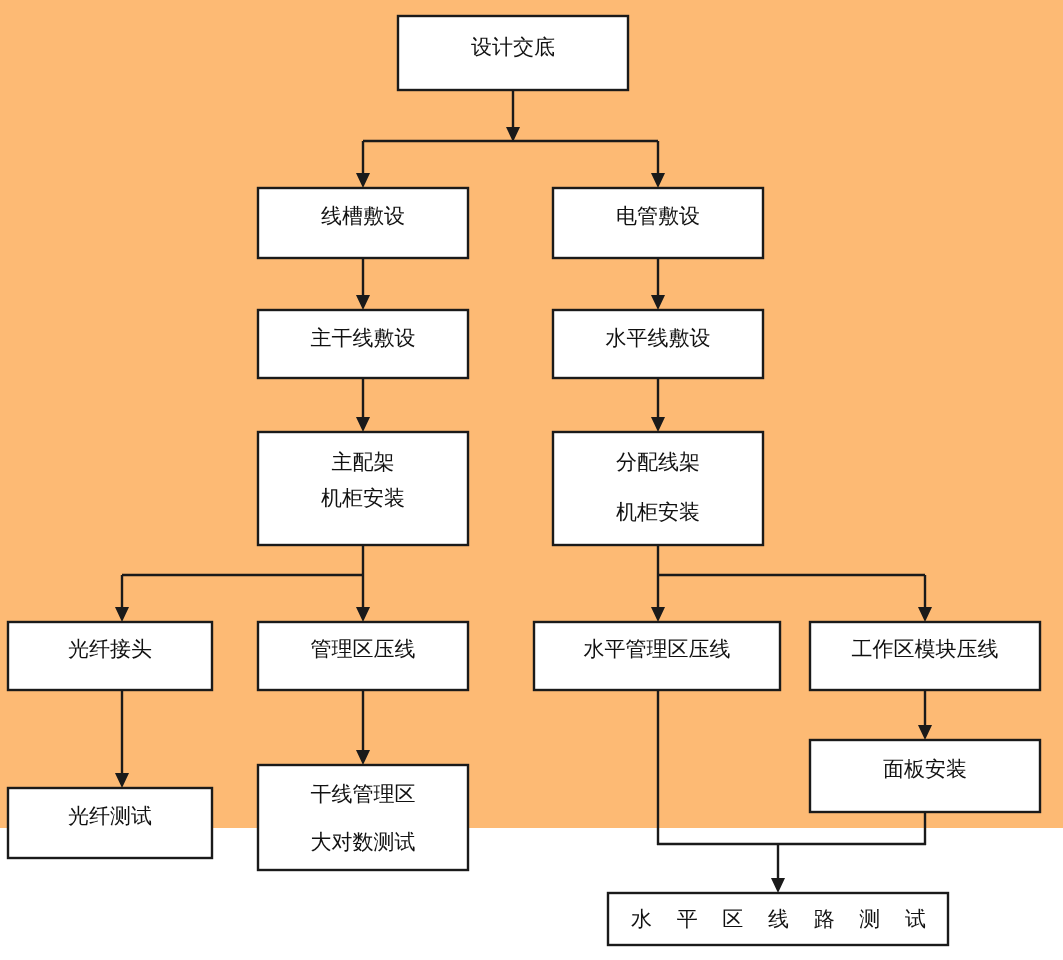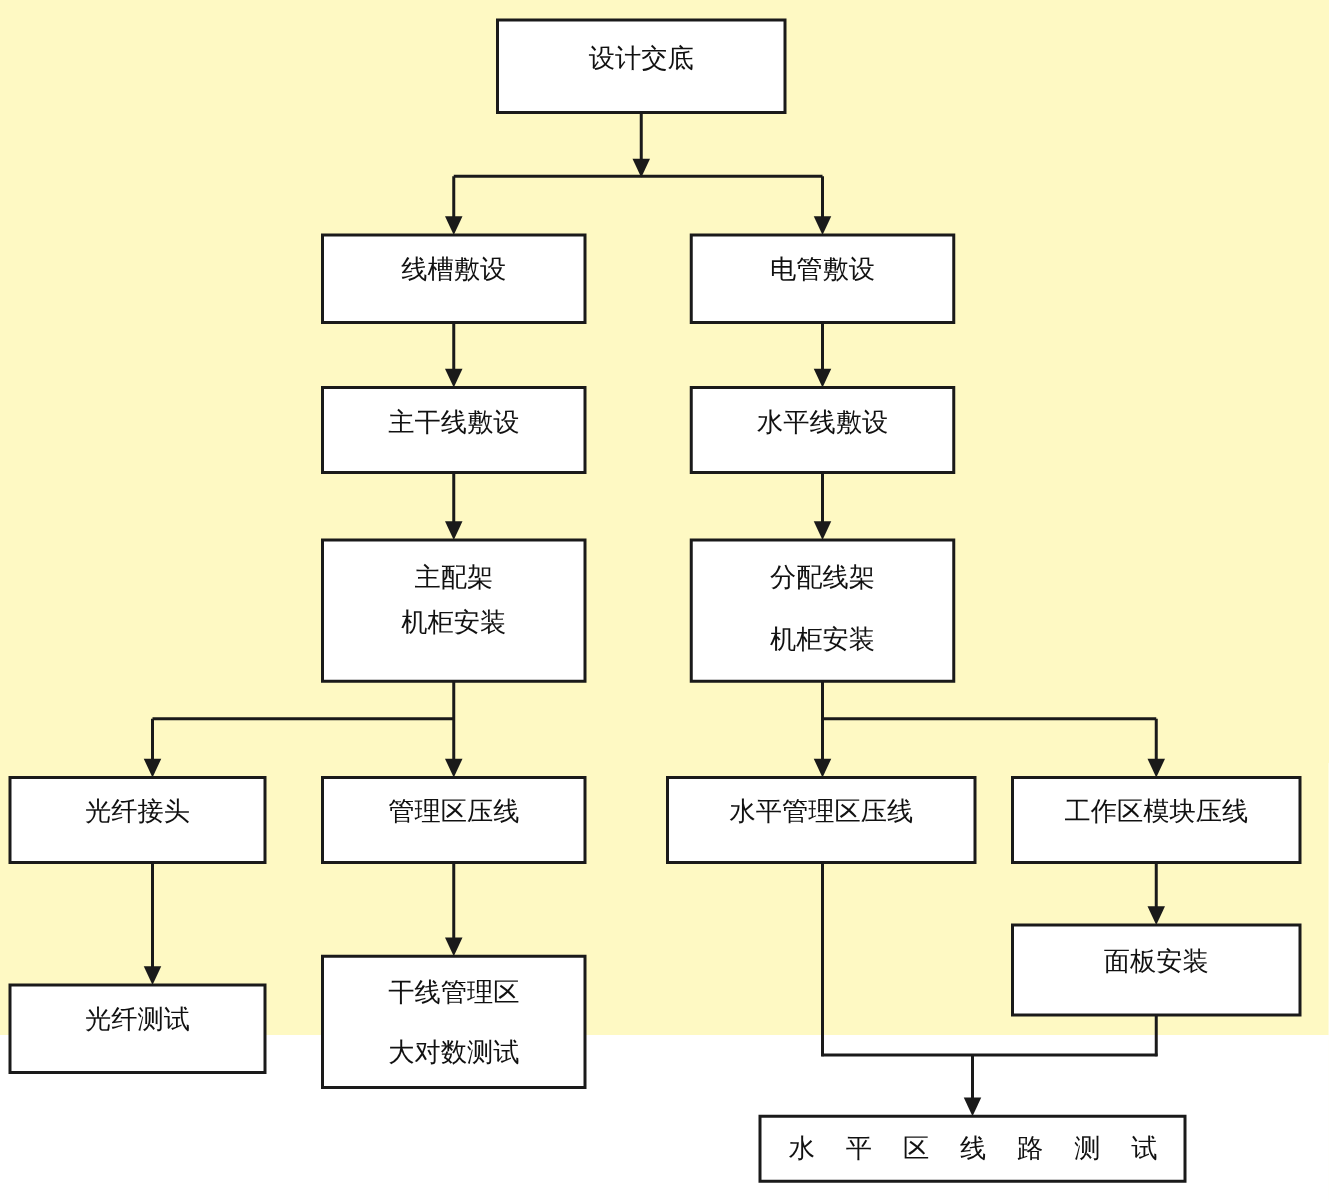--- a/index.html
+++ b/index.html
@@ -10,21 +10,21 @@
   body {
     width: 1063px;
     height: 960px;
     font-family: "DejaVu Sans", sans-serif;
     overflow: hidden;
   }
   #flowchart-root {
     position: relative;
     width: 1063px;
     height: 828px;
-    background: #fef9c3;
+    background: #fdba74;
   }
   svg.diagram {
     display: block;
     width: 1063px;
     height: 960px;
   }
   .node-rect {
     fill: #ffffff;
     stroke: #1a1a1a;
     stroke-width: 2.4;

